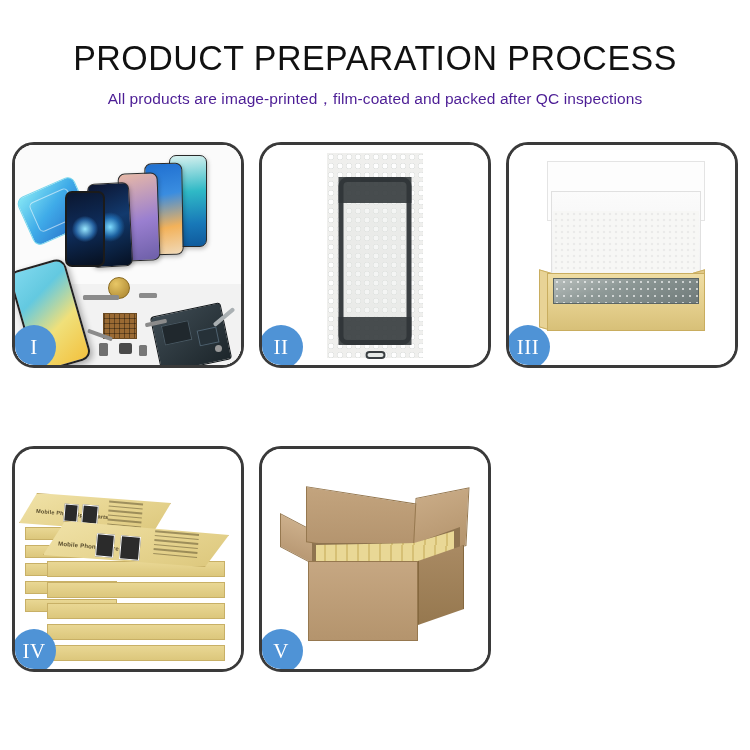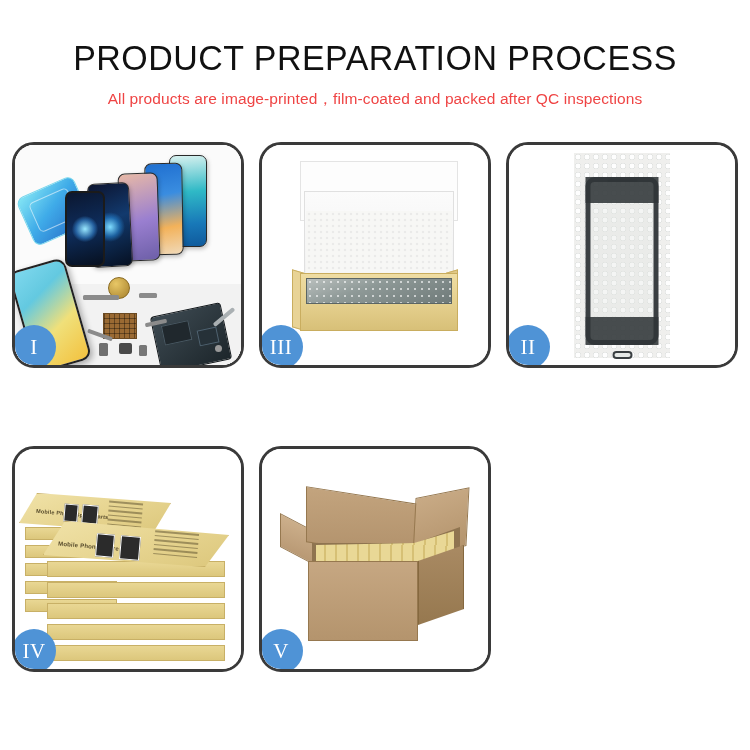--- a/index.html
+++ b/index.html
@@ -22,21 +22,21 @@
     font-weight: 500;
     letter-spacing: 0.5px;
     color: #111111;
     line-height: 1;
     margin-top: 40px;
     transform: scaleX(0.97);
   }
   .subtitle {
     font-size: 15.5px;
     font-weight: 400;
-    color: #ef4444;
+    color: #4c1d95;
     margin-top: 14px;
     letter-spacing: 0.1px;
   }
 
   
   .grid {
     position: absolute;
     left: 12px; top: 142px;
     width: 726px; height: 530px;
     display: grid;
@@ -259,48 +259,48 @@
         <div class="tool" style="left:84px;top:198px;width:9px;height:13px;background:#6f6f6f;"></div>
         <div class="tool" style="left:104px;top:198px;width:13px;height:11px;background:#4a4a4a;border-radius:2px;"></div>
         <div class="tool" style="left:124px;top:200px;width:8px;height:11px;background:#777;"></div>
         <div class="tool" style="left:196px;top:170px;width:26px;height:4px;transform:rotate(-40deg);background:#aab0b3;"></div>
         <div class="tool" style="left:200px;top:200px;width:7px;height:7px;border-radius:50%;background:#999;"></div>
       </div>
       <div class="badge">I</div>
     </div>
 
     <div class="panel">
+      <div class="photo">
+        <div class="p2-wrap">
+          <div class="bubbles"></div>
+          <div class="p2-screen">
+            <div class="p2-topband"></div>
+            <div class="p2-botband"></div>
+            <div class="p2-home"></div>
+          </div>
+        </div>
+      </div>
+      <div class="badge">II</div>
+    </div>
+
+    <div class="panel">
       <div class="photo p3">
         <div class="p3-lidback"></div>
         <div class="p3-liner"></div>
         <div class="p3-foam"></div>
         <div class="p3-flapL"></div>
         <div class="p3-flapR"></div>
         <div class="p3-tray">
           <div class="p3-trayinner"></div>
         </div>
       </div>
       <div class="badge">III</div>
     </div>
 
     <div class="panel">
-      <div class="photo">
-        <div class="p2-wrap">
-          <div class="bubbles"></div>
-          <div class="p2-screen">
-            <div class="p2-topband"></div>
-            <div class="p2-botband"></div>
-            <div class="p2-home"></div>
-          </div>
-        </div>
-      </div>
-      <div class="badge">II</div>
-    </div>
-
-    <div class="panel">
       <div class="photo p4">
 
         <div class="gside" style="left:10px;top:78px;width:92px;height:13px;"></div>
         <div class="gside" style="left:10px;top:96px;width:92px;height:13px;"></div>
         <div class="gside" style="left:10px;top:114px;width:92px;height:13px;"></div>
         <div class="gside" style="left:10px;top:132px;width:92px;height:13px;"></div>
         <div class="gside" style="left:10px;top:150px;width:92px;height:13px;"></div>
 
         <div class="gtop" style="left:4px;top:44px;width:152px;height:40px;
              clip-path: polygon(18px 0, 152px 10px, 134px 40px, 0 30px);">

